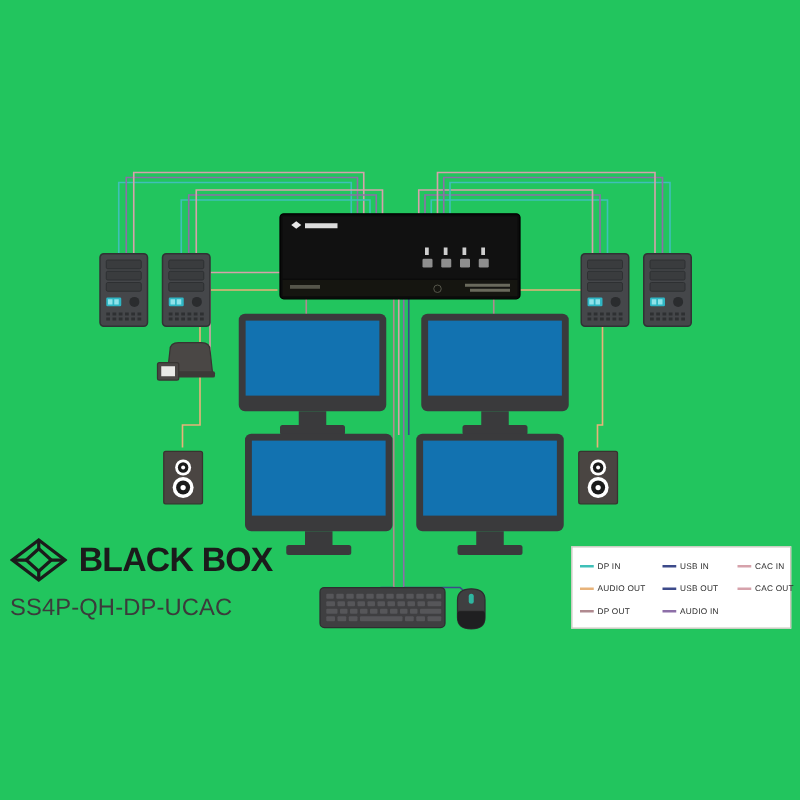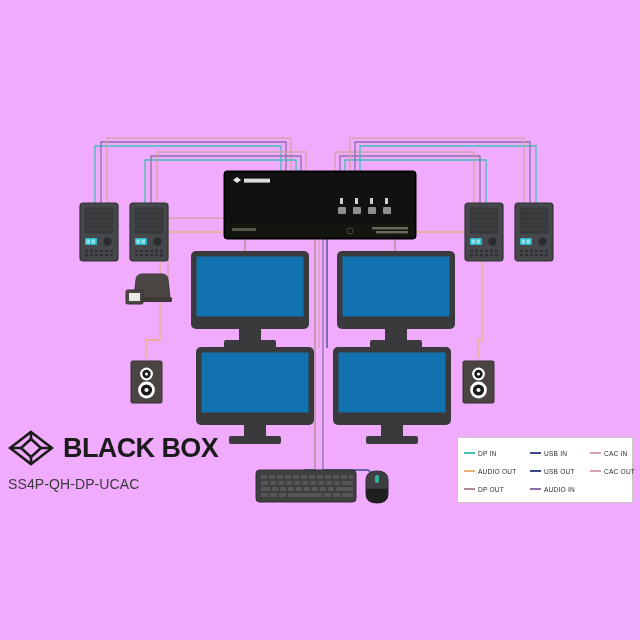--- a/index.html
+++ b/index.html
@@ -12,21 +12,21 @@
     width: 640px;
     height: 640px;
     font-family: "Liberation Sans", sans-serif;
     overflow: hidden;
     position: relative;
   }
   #stage {
     position: relative;
     width: 640px;
     height: 640px;
-    background: #f0abfc;
+    background: #22c55e;
   }
   #diagram-svg {
     position: absolute;
     left: 0;
     top: 0;
     width: 640px;
     height: 640px;
   }
   .brand-wrap {
     position: absolute;
@@ -49,21 +49,21 @@
     font-weight: bold;
     font-size: 27px;
     letter-spacing: -0.6px;
     color: #1b1b1b;
     line-height: 1;
     white-space: nowrap;
   }
   .model-code {
     margin-top: 10px;
     font-family: "Liberation Sans", sans-serif;
-    font-size: 14px;
+    font-size: 19px;
     color: #3b3b3b;
     letter-spacing: 0.1px;
     white-space: nowrap;
   }
   .legend-box {
     position: absolute;
     left: 457px;
     top: 437px;
     width: 176px;
     height: 66px;

